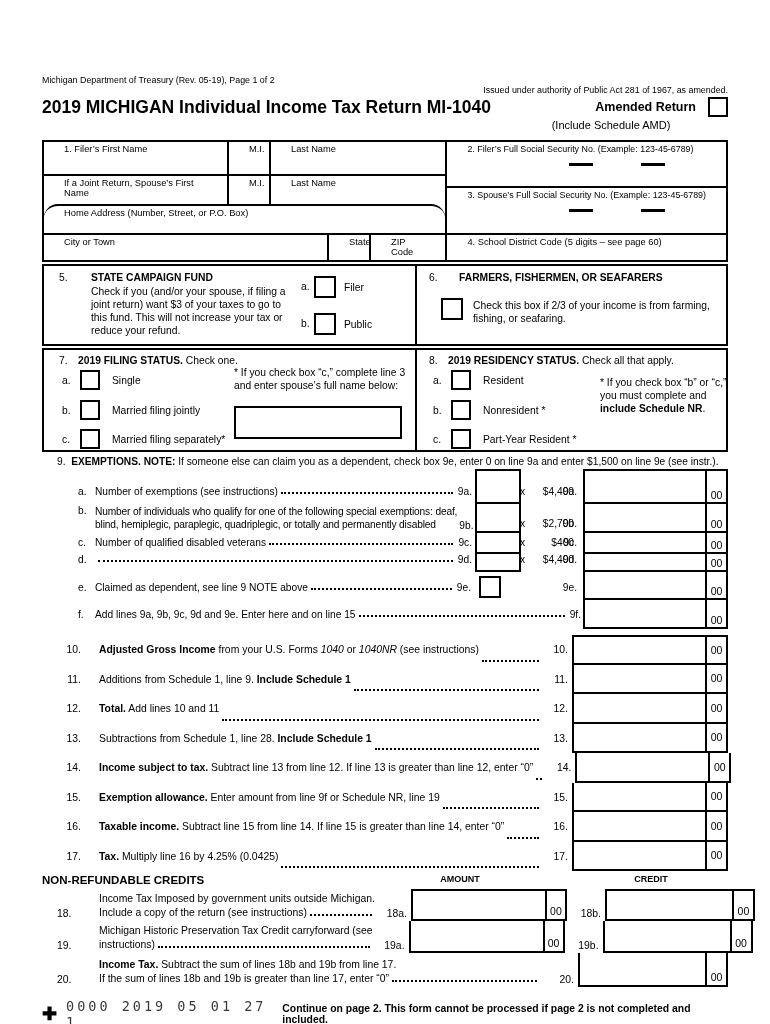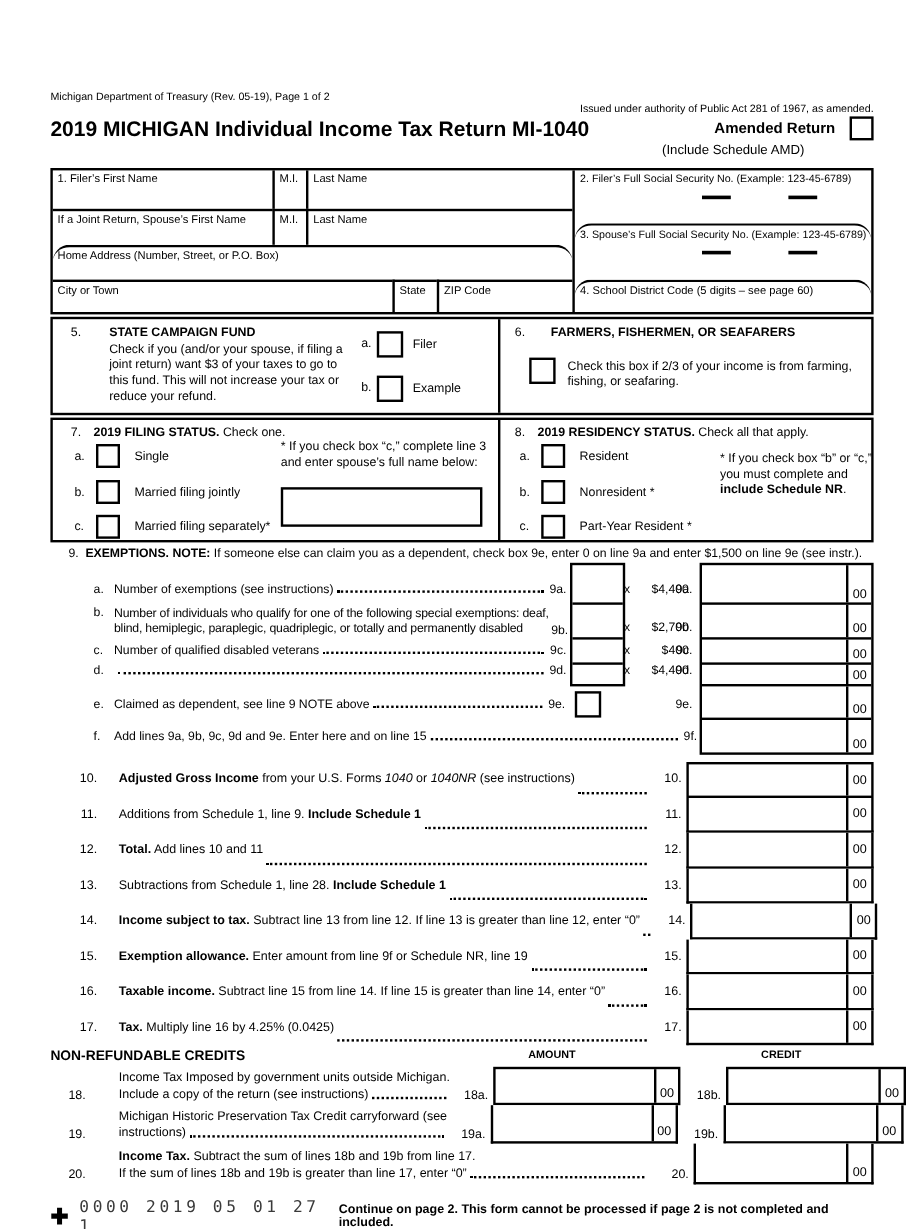--- a/index.html
+++ b/index.html
@@ -21,24 +21,24 @@
   .amended-top{display:flex;align-items:center;justify-content:flex-end;gap:12px;}
   .amended-label{font-weight:bold;font-size:12.5px;}
   .amended-sub{font-size:11px;margin-top:2px;margin-right:34px;}
   .cb{width:20px;height:20px;border:2px solid #000;background:#fff;flex:0 0 auto;}
 
   
   .id-table{display:flex;border:2px solid #000;margin-top:9px;height:122px;}
   .id-left{width:436px;display:flex;flex-direction:column;}
   .id-right{flex:1;display:flex;flex-direction:column;border-left:2px solid #000;}
   .id-row{display:flex;}
-  .id-cell{padding:2px 4px;font-size:9.3px;position:relative;}
+  .id-cell{padding:2px 20px;font-size:9.3px;position:relative;}
   .id-cell + .id-cell{border-left:2px solid #000;}
   .id-row + .id-row .id-cell{border-top:2px solid #000;}
-  .id-right .id-cell{border-left:none;border-radius:14px;}
+  .id-right .id-cell{border-left:none;}
   .id-right .id-cell + .id-cell{border-top:2px solid #000;}
   .ssn-lbl{font-size:8.9px;white-space:nowrap;}
   .dash-row{display:flex;margin-top:9px;}
   .dash{width:24px;height:3px;background:#000;}
   .dash.d1{margin-left:102px;}
   .dash.d2{margin-left:48px;}
 
   
   .twocol{display:flex;border:2px solid #000;margin-top:2px;position:relative;font-size:10.3px;}
   .col-l{width:373px;position:relative;border-right:2px solid #000;}
@@ -172,21 +172,21 @@
   <div class="twocol" style="height:82px;">
     <div class="col-l">
       <span class="sec-num" style="left:15px;top:6px;font-weight:normal;">5.</span>
       <span class="sec-head" style="left:47px;top:6px;">STATE CAMPAIGN FUND</span>
       <div class="abs" style="left:47px;top:20px;width:208px;line-height:12.9px;">Check if you (and/or your spouse, if filing a joint return) want $3 of your taxes to go to this fund. This will not increase your tax or reduce your refund.</div>
       <span class="opt-letter" style="left:257px;top:15px;">a.</span>
       <span class="sm-cb" style="left:270px;top:10px;"></span>
       <span class="abs" style="left:300px;top:16px;">Filer</span>
       <span class="opt-letter" style="left:257px;top:52px;">b.</span>
       <span class="sm-cb" style="left:270px;top:47px;"></span>
-      <span class="abs" style="left:300px;top:53px;">Example</span>
+      <span class="abs" style="left:300px;top:53px;">Public</span>
     </div>
     <div class="col-r">
       <span class="sec-num" style="left:12px;top:6px;font-weight:normal;">6.</span>
       <span class="sec-head" style="left:42px;top:6px;">FARMERS, FISHERMEN, OR SEAFARERS</span>
       <span class="sm-cb" style="left:24px;top:32px;"></span>
       <div class="abs" style="left:56px;top:34px;width:248px;line-height:12.9px;">Check this box if 2/3 of your income is from farming, fishing, or seafaring.</div>
     </div>
   </div>
 
   <div class="twocol" style="height:104px;">

